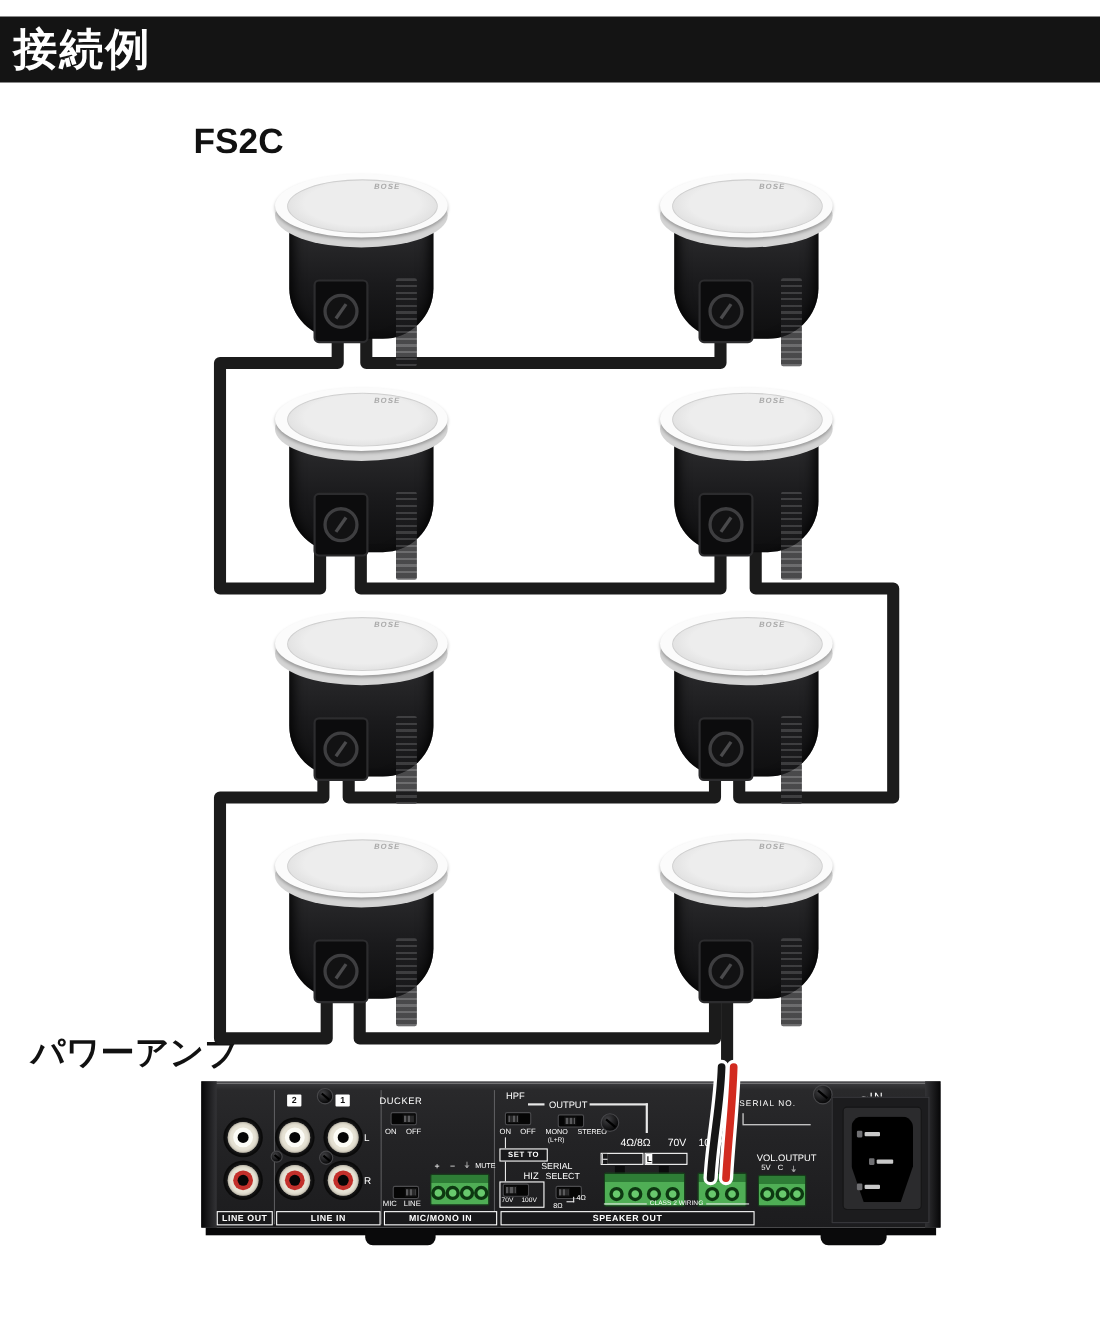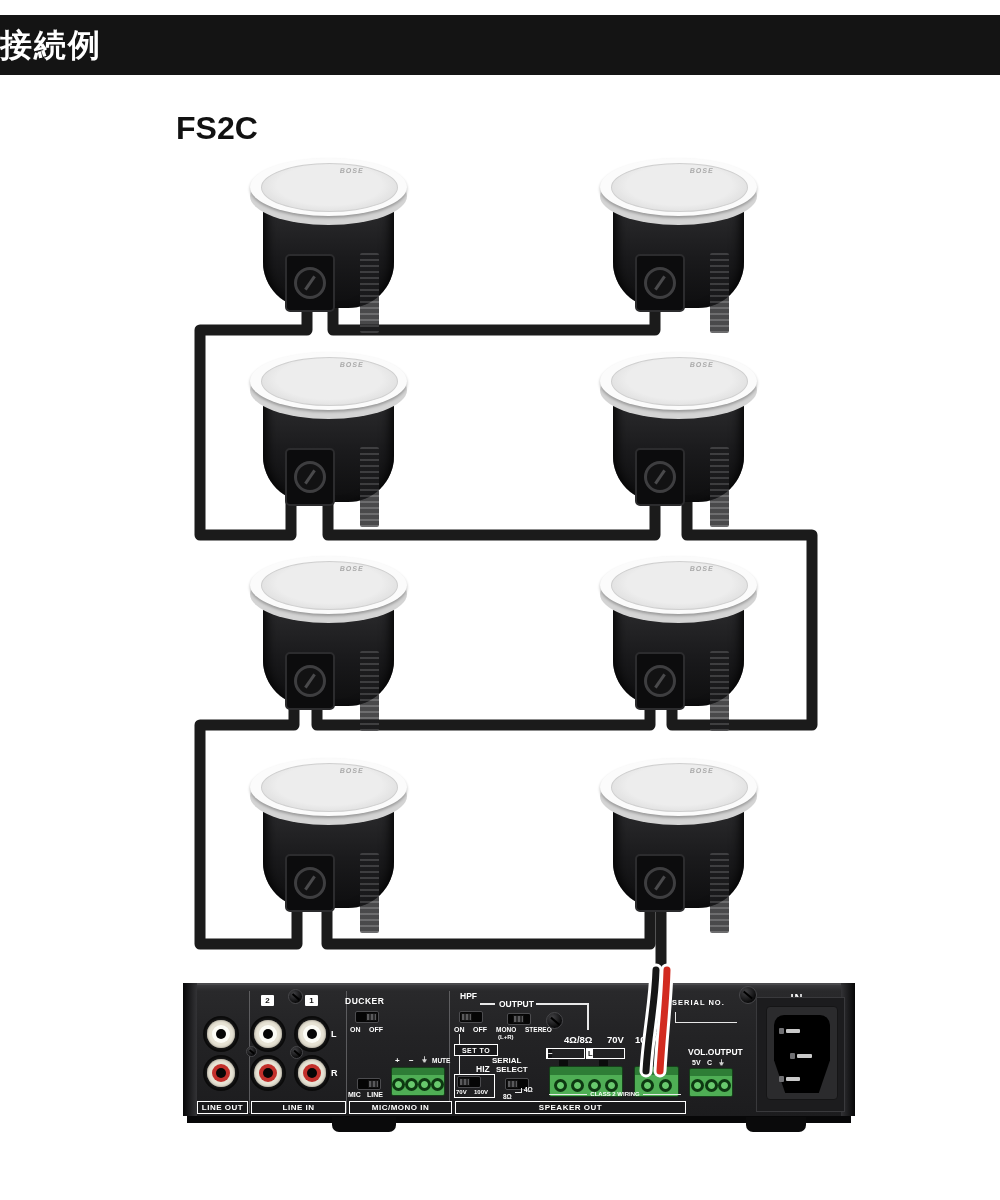--- a/index.html
+++ b/index.html
@@ -1,21 +1,21 @@
 <!DOCTYPE html>
 <html><head>
 <meta charset="utf-8">
 <style>
   html,body{margin:0;padding:0;background:#fff;}
   .stage{position:relative;width:1000px;height:1200px;background:#fff;overflow:hidden;
          font-family:"Liberation Sans","DejaVu Sans",sans-serif;}
 
   
   .hdr{position:absolute;left:0;top:15px;width:1000px;height:60px;background:#141414;
-       color:#fff;font-size:32px;font-weight:bold;line-height:60px;
+       color:#fff;font-size:40px;font-weight:bold;line-height:60px;padding-left:12px;
        box-sizing:border-box;letter-spacing:2px;}
   .lbl-fs2c{position:absolute;left:176px;top:110px;font-size:32px;font-weight:bold;color:#111;}
   .lbl-amp{position:absolute;left:28px;top:936px;font-size:31px;font-weight:bold;color:#111;}
   .lbl-note{position:absolute;left:518px;top:1124px;font-size:29px;font-weight:normal;color:#1a1a1a;}
 
   
   svg.wires{position:absolute;left:0;top:0;z-index:1;}
   svg.overlay{position:absolute;left:0;top:0;z-index:5;pointer-events:none;}
 
   
@@ -47,21 +47,21 @@
   .amp *{position:absolute;box-sizing:border-box;}
   .amp-face{left:0;top:0;width:672px;height:133px;
     background:linear-gradient(180deg,#3a3a3d 0,#29292b 6px,#232325 40%,#1c1c1e 100%);
     border-top:2px solid #4a4a4d;}
   .bevel-l{left:0;top:0;width:14px;height:133px;background:linear-gradient(90deg,#060607,#333336);}
   .bevel-r{left:658px;top:0;width:14px;height:133px;background:linear-gradient(90deg,#333336,#060607);}
   .amp-bottom{left:4px;top:133px;width:664px;height:7px;background:#070708;}
   .foot{background:#0a0a0b;border-radius:0 0 7px 7px;top:134px;height:15px;}
   .divider{width:1px;top:8px;height:122px;background:#6f6f72;opacity:.75;}
 
-  .t{color:#fff;font-weight:bold;white-space:nowrap;}
+  .t{color:#fff;font-weight:normal;white-space:nowrap;}
   .secbox{border:1px solid #fff;color:#fff;font-weight:bold;font-size:8px;
     display:flex;align-items:center;justify-content:center;height:13px;background:#19191b;
     letter-spacing:.5px;}
   .hline{background:#e8e8e8;height:2px;}
   .vline{background:#e8e8e8;width:2px;}
 
   .rca{width:36px;height:36px;border-radius:50%;transform:translate(-50%,-50%);
     background:radial-gradient(circle,#3a3a3c 0 34%,#0a0a0a 66%);}
   .rca i{position:absolute;border-radius:50%;}
   .rca .ring{inset:4px;background:#e7e3d5;box-shadow:inset 0 0 3px #8c8678;}
@@ -103,20 +103,21 @@
   .pin{height:4px;background:#c9c9c9;border-radius:1px;}
   .pinbase{width:5px;height:6px;background:#6f6f72;border-radius:1px;}
 </style>
 </head>
 <body>
 
 <div class="stage">
 
   <div class="hdr">接続例</div>
   <div class="lbl-fs2c">FS2C</div>
+  <div class="lbl-amp">パワーアンプ</div>
 
   <svg class="wires" width="1000" height="1200">
     <g fill="none" stroke="#1b1b1b" stroke-width="11" stroke-linejoin="round">
       <path d="M333 298 V330 H655 V296"></path>
       <path d="M307 298 V330 H200 V535 H291 V494"></path>
       <path d="M328 494 V535 H655 V492"></path>
       <path d="M687 492 V535 H812 V725 H672 V700"></path>
       <path d="M317 698 V725 H650 V698"></path>
       <path d="M294 698 V725 H200 V944 H297 V900"></path>
       <path d="M327 900 V944 H650 V898"></path>

